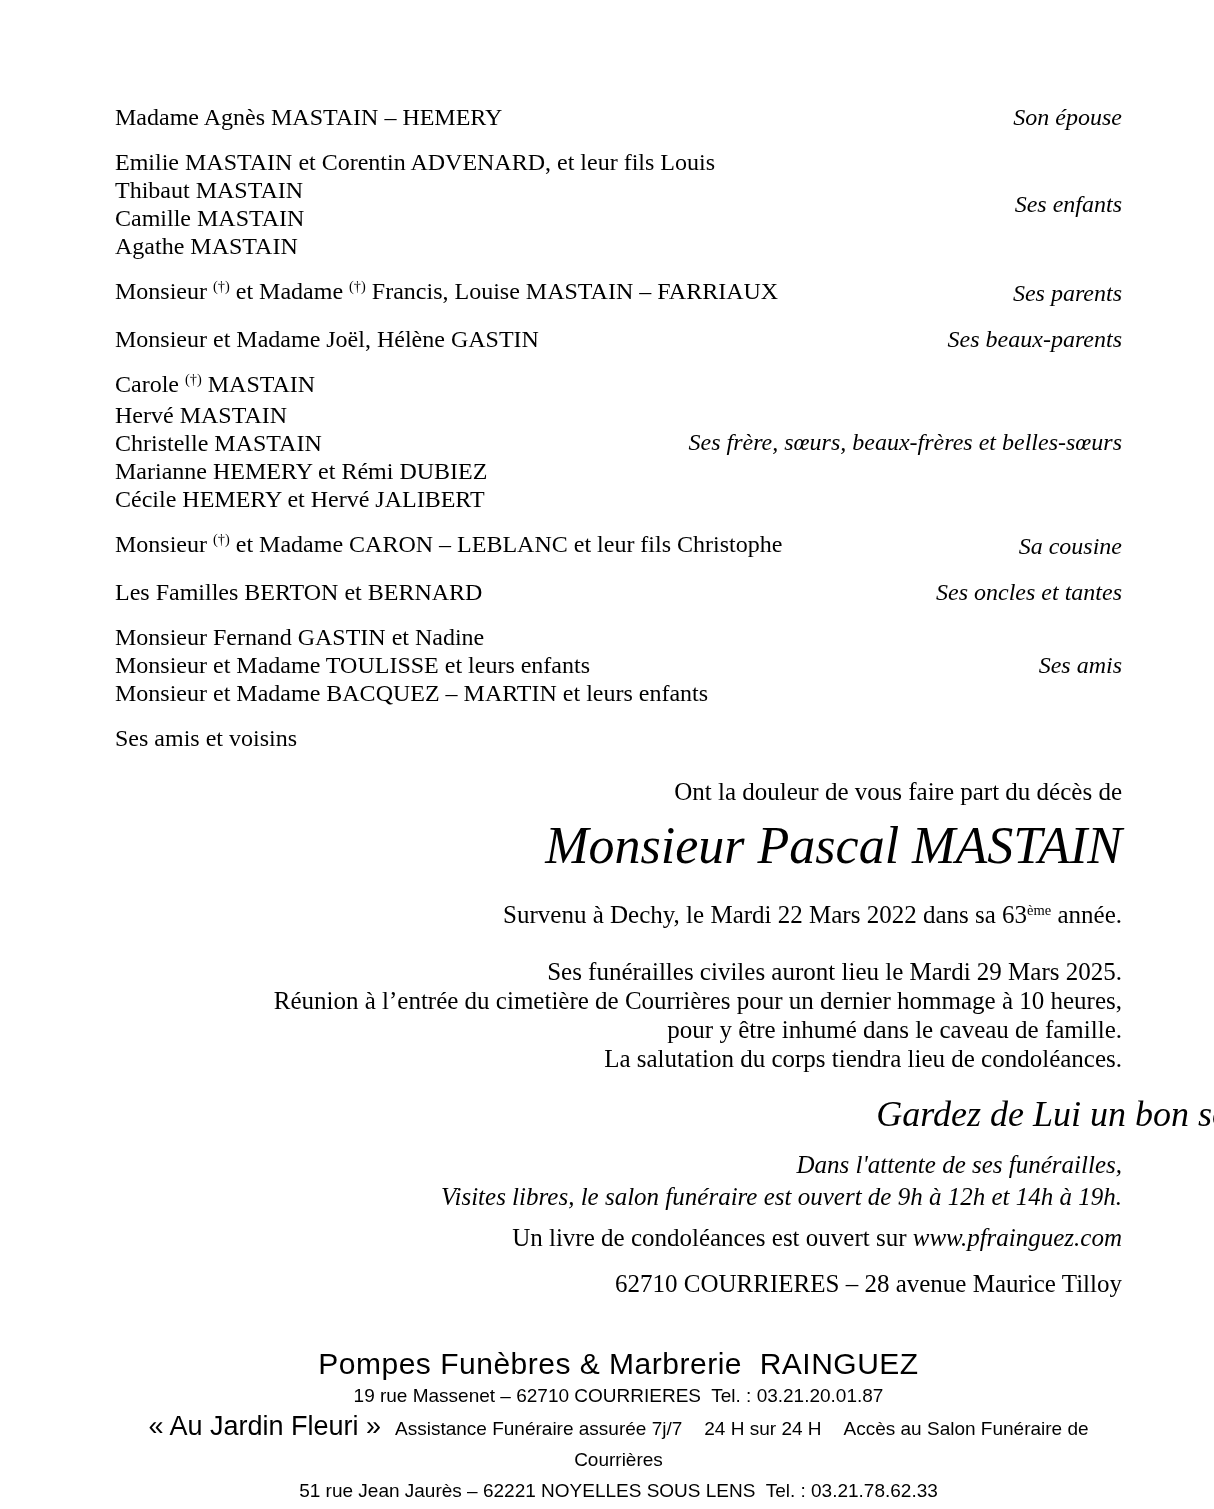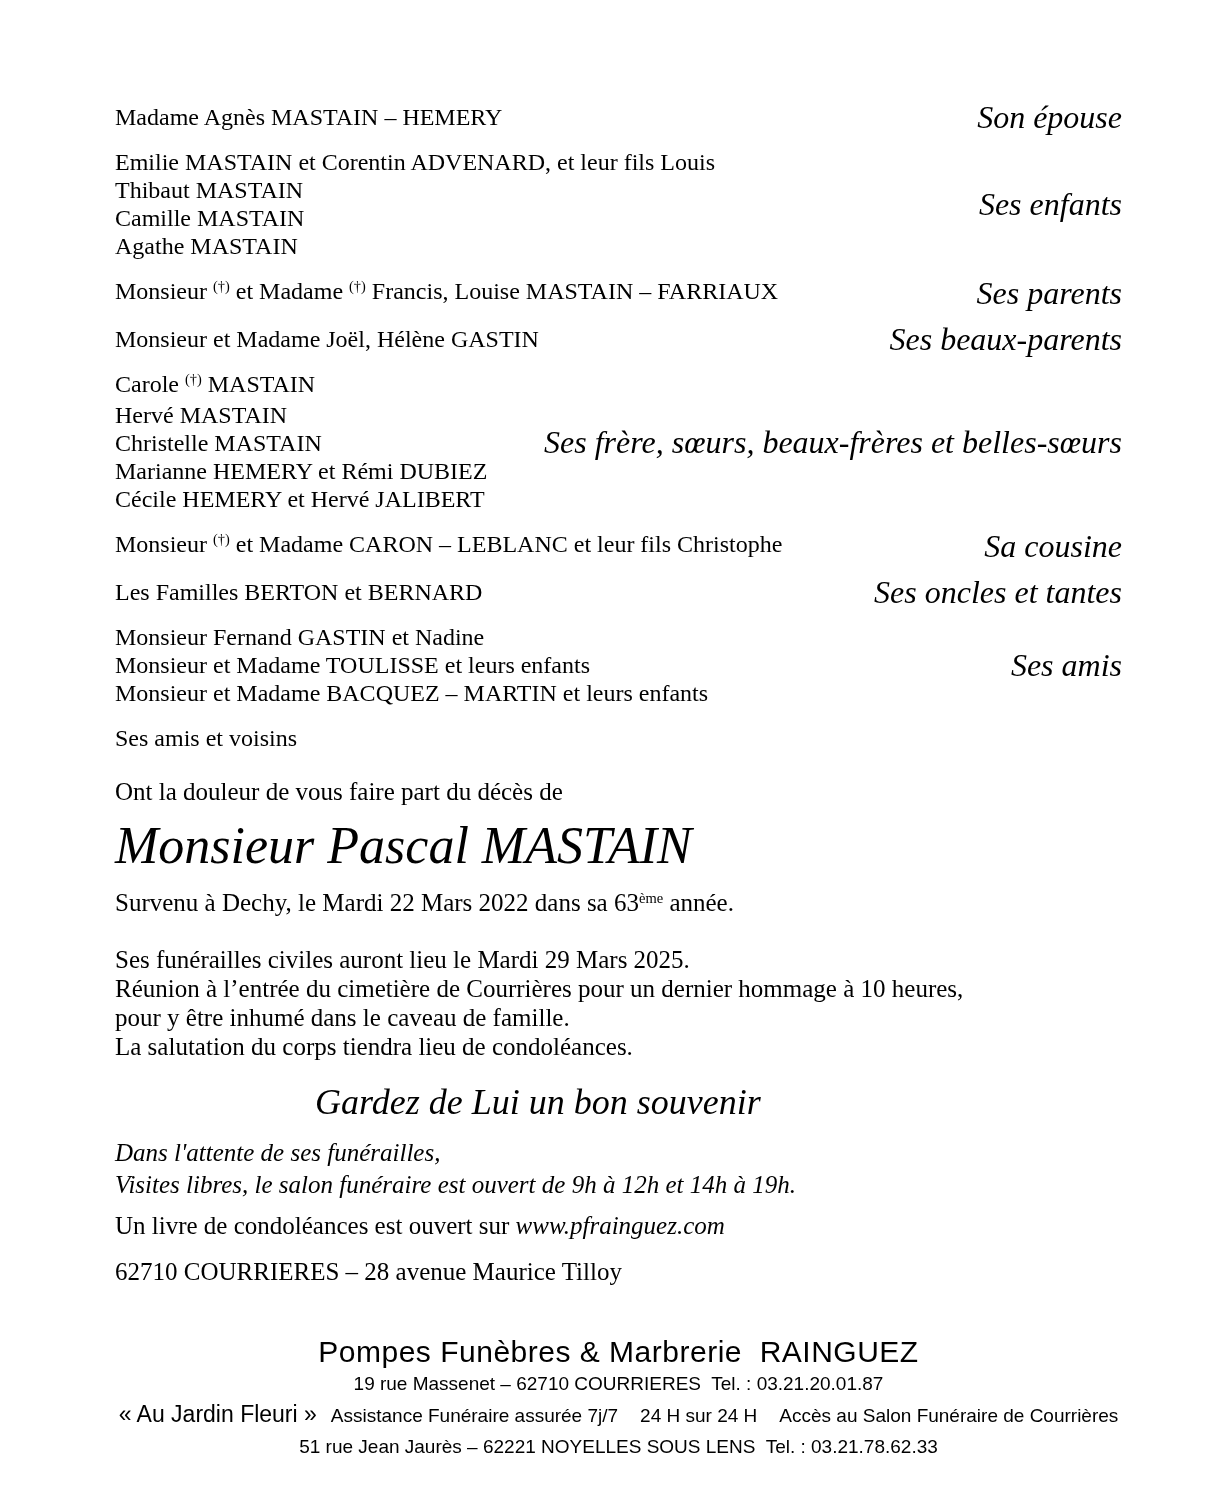--- a/index.html
+++ b/index.html
@@ -21,58 +21,58 @@
     display: flex;
     justify-content: space-between;
     align-items: center;
     margin-bottom: 17px;
   }
   .family-group:last-child { margin-bottom: 0; }
   .family-lines { font-size: 24px; line-height: 28px; white-space: pre-wrap; }
   .family-line { min-height: 28px; }
   .relation-label {
     font-style: italic;
-    font-size: 32px; line-height: 28px;
+    font-size: 24px; line-height: 28px;
     text-align: right; flex-shrink: 0; padding-left: 20px;
     white-space: nowrap;
   }
   sup.dg {
     font-size: 0.60em;
     vertical-align: baseline;
     position: relative; top: -0.55em;
   }
 
   
-  .announce { text-align: left; }
+  .announce { text-align: right; }
   .intro   { font-size: 25px; line-height: 28px; margin: 26px 0 0; }
   .deceased {
     font-size: 52px; line-height: 60px;
     font-style: italic; font-weight: normal;
     margin: 10px 0 0;
   }
-  .death-line { font-size: 25px; line-height: 30px; margin: 12px 0 0; }
+  .death-line { font-size: 25px; line-height: 30px; margin: 24px 0 0; }
   sup.ord { font-size: 0.58em; vertical-align: baseline; position: relative; top: -0.55em; }
   .funeral { font-size: 25px; line-height: 29px; margin-top: 24px; }
   .gardez  { margin: 20px 0 0; font-size: 36px; line-height: 42px; font-style: italic; }
   .gardez .script { position: relative; left: 200px; }
   .repose  { font-style: italic; font-size: 25px; line-height: 32px; margin-top: 14px; }
   .livre   { font-size: 25px; line-height: 30px; margin-top: 10px; }
   .livre .url { font-style: italic; }
   .addr    { font-size: 25px; line-height: 30px; margin-top: 16px; white-space: pre-wrap; }
 
   
   .footer {
     text-align: center;
     font-family: "Liberation Sans", "DejaVu Sans", sans-serif;
     margin-top: 48px;
   }
   .company { font-size: 30px; line-height: 34px; letter-spacing: 0.5px; white-space: pre-wrap; }
   .fline   { font-size: 19px; line-height: 26px; margin-top: 2px; white-space: pre-wrap; }
   .brandline { line-height: 30px; margin-top: 2px; }
-  .brandline .brand { font-size: 23px; margin-right: 14px; white-space: pre-wrap; }
+  .brandline .brand { font-size: 27px; margin-right: 14px; white-space: pre-wrap; }
   .brandline .svc   { font-size: 19px; margin-right: 22px; white-space: pre-wrap; }
   .brandline .svc:last-child { margin-right: 0; }
 
   p, h1, div { margin: 0; }
   .intro, .deceased, .death-line, .funeral, .gardez, .repose, .livre, .addr { display: block; }
 </style>
 </head>
 <body>
 
 <div class="page">

